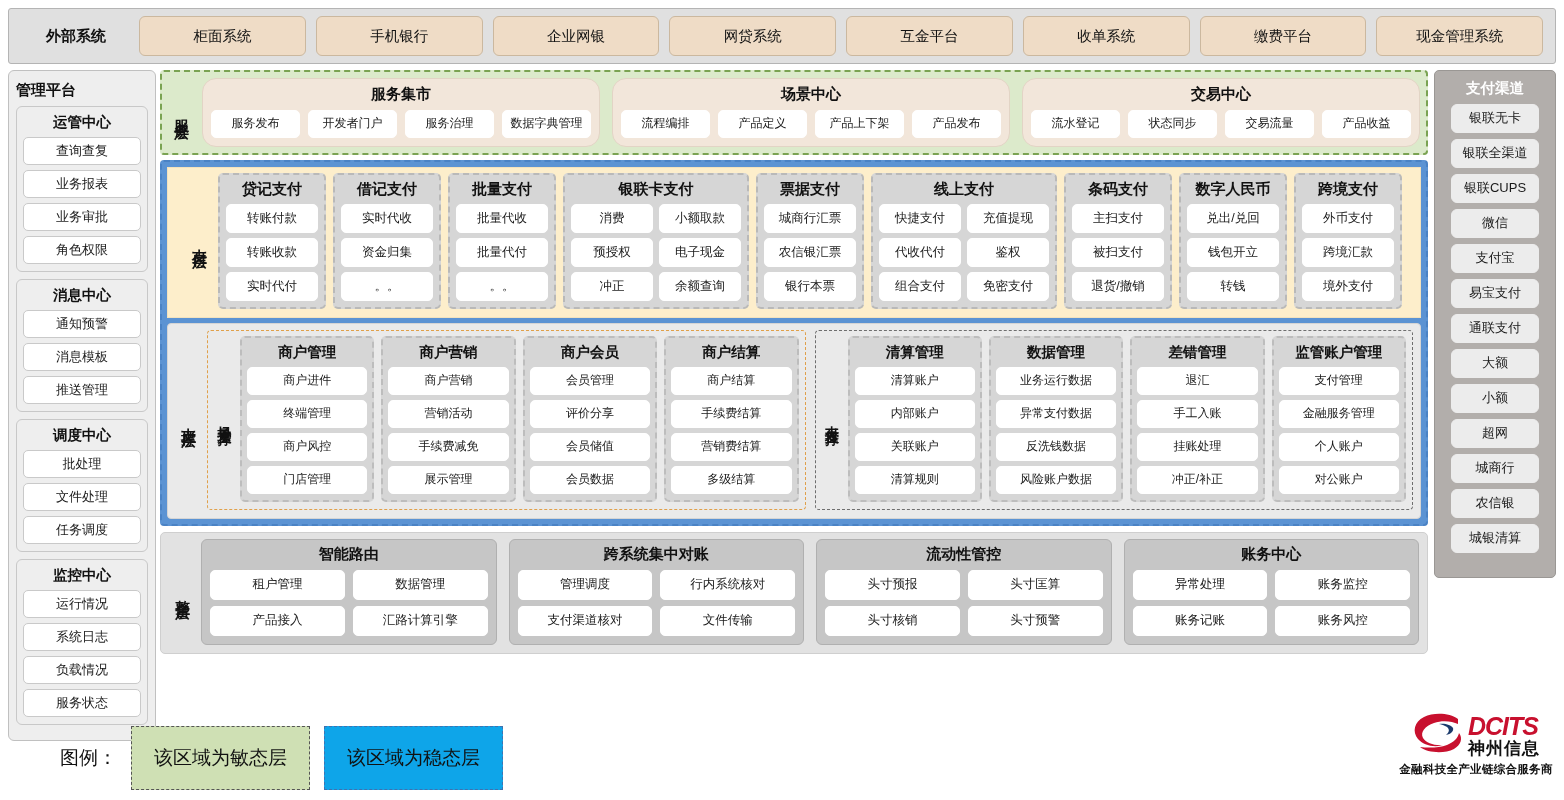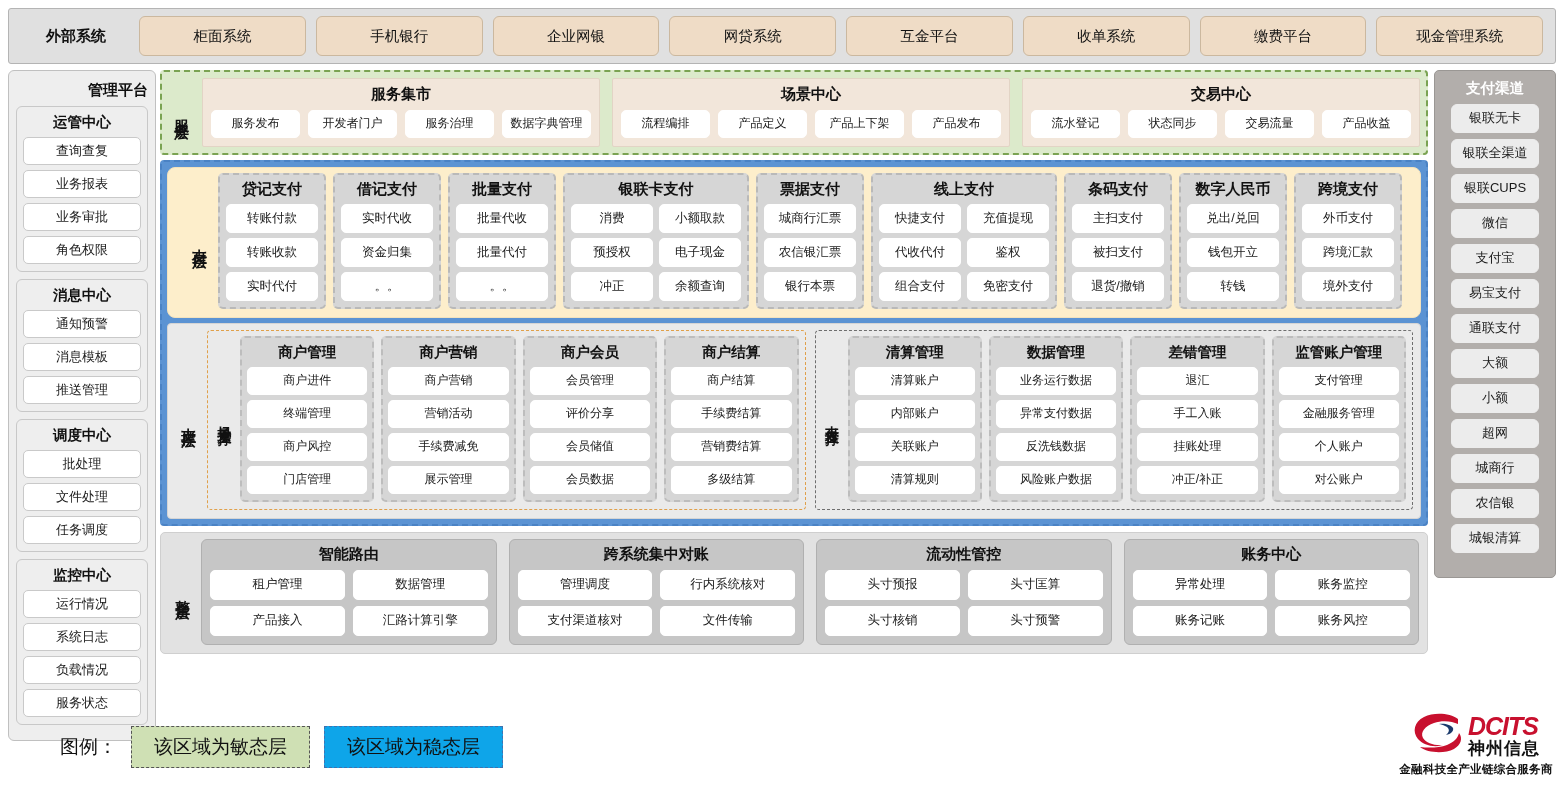--- a/index.html
+++ b/index.html
@@ -17,21 +17,21 @@
             display:flex;align-items:center;padding:0 12px;box-sizing:border-box;}
   .external .ext-title{font-weight:bold;font-size:15px;width:110px;text-align:center;flex:none;}
   .external .ext-list{flex:1;display:flex;gap:10px;padding-left:8px;}
   .ext-item{flex:1;height:38px;background:#efdcc6;border:1px solid #cbb89f;border-radius:6px;
             display:flex;align-items:center;justify-content:center;font-size:14.5px;}
 
   
   .admin{position:absolute;left:8px;top:70px;width:148px;
          background:#eeeeee;border:1px solid #c0c0c0;border-radius:6px;
          padding:6px 7px 8px;box-sizing:border-box;}
-  .admin>.adm-title{font-weight:bold;font-size:15px;text-align:right;padding:4px 0 6px;}
+  .admin>.adm-title{font-weight:bold;font-size:15px;text-align:left;padding:4px 0 6px;}
   .adm-group{background:#eeeeee;border:1px solid #c8c8c8;border-radius:6px;
              margin-bottom:7px;padding:4px 6px 7px;}
   .adm-group .g-title{font-weight:bold;font-size:14.5px;text-align:center;padding:2px 0 5px;}
   .adm-group .chip{height:26px;margin-bottom:5px;border-radius:5px;font-size:13px;}
   .adm-group .chip:last-child{margin-bottom:0;}
 
   
   .channels{position:absolute;left:1434px;top:70px;width:122px;
             background:#b2aeab;border:1px solid #9a9794;border-radius:5px;
             padding:5px 16px 8px;box-sizing:border-box;}
@@ -42,32 +42,32 @@
   
   .center{position:absolute;left:160px;top:70px;width:1268px;}
 
   
   .band-green{background:#dceacb;border:2px dashed #7aa352;border-radius:4px;
               padding:6px;box-sizing:border-box;display:flex;align-items:stretch;gap:8px;}
   .vlabel{flex:none;width:26px;font-weight:bold;font-size:15px;
           display:flex;align-items:center;justify-content:center;text-align:center;
           writing-mode:vertical-rl;letter-spacing:3px;}
   .svc-cols{flex:1;display:flex;gap:12px;}
-  .svc-card{flex:1;background:#f2e6da;border:1px solid #e2d4c5;border-radius:2px;
+  .svc-card{flex:1;background:#f2e6da;border:1px solid #e2d4c5;border-radius:14px;
             padding:4px 8px 8px;box-sizing:border-box;}
   .svc-card .c-title{font-weight:bold;font-size:15px;text-align:center;padding:2px 0 6px;}
   .svc-row{display:flex;gap:8px;}
   .svc-row .chip{flex:1;height:26px;border-radius:5px;border-color:#ffffff;font-size:12px;}
 
   
   .band-blue{margin-top:5px;background:#5b93d3;border:2px dashed #4a82c4;border-radius:4px;
              padding:5px;box-sizing:border-box;}
 
   
-  .pay-layer{background:#fdeecb;border:1px solid #f3e2bd;border-radius:8px;
+  .pay-layer{background:#fdeecb;border:1px solid #f3e2bd;border-radius:0;
              padding:5px 18px 8px;box-sizing:border-box;display:flex;align-items:stretch;gap:6px;}
   .pay-cols{flex:1;display:flex;gap:7px;}
   .pay-card{background:#d6d6d6;border:2px dashed #b9b9b9;border-radius:5px;
             padding:3px 6px 6px;box-sizing:border-box;display:flex;flex-direction:column;}
   .pay-card .c-title{font-weight:bold;font-size:15px;text-align:center;padding:2px 0 5px;white-space:nowrap;}
   .pay-grid{display:flex;flex-direction:column;gap:5px;flex:1;}
   .pay-grid .prow{display:flex;gap:6px;}
   .pay-grid .chip{flex:1;height:27px;border-radius:5px;border-color:#ffffff;font-size:12.5px;}
   .w1{flex:1;} .w2{flex:1.85;}
 
@@ -96,21 +96,21 @@
   .int-card{flex:1;background:#c6c6c6;border:1px solid #b0b0b0;border-radius:6px;
             padding:3px 8px 8px;box-sizing:border-box;}
   .int-card .c-title{font-weight:bold;font-size:15px;text-align:center;padding:2px 0 6px;}
   .int-row{display:flex;gap:8px;margin-bottom:6px;}
   .int-row:last-child{margin-bottom:0;}
   .int-row .chip{flex:1;height:28px;border-radius:5px;border-color:#ffffff;font-size:12.5px;}
 
   
   .legend{position:absolute;left:60px;top:726px;display:flex;align-items:center;gap:14px;}
   .legend .lg-label{font-size:19px;}
-  .lg-box{height:40px;display:flex;align-items:center;justify-content:center;font-size:19px;padding:0 22px;}
+  .lg-box{height:40px;display:flex;align-items:center;justify-content:center;font-size:19px;padding:11px 22px;}
   .lg-agile{background:#cfe0b4;border:1px dashed #555;}
   .lg-stable{background:#0ea5e9;border:1px dashed #3f72b0;}
 
   
   .logo{position:absolute;left:1392px;top:712px;width:168px;text-align:center;}
   .logo-top{display:flex;align-items:center;justify-content:center;gap:4px;}
   .logo-mark{flex:none;}
   .logo-words{text-align:left;line-height:1;}
   .logo-en{font-size:25px;font-weight:bold;color:#c8102e;letter-spacing:-1px;font-style:italic;}
   .logo-cn{font-size:17px;font-weight:bold;color:#111;letter-spacing:1px;margin-top:1px;}

